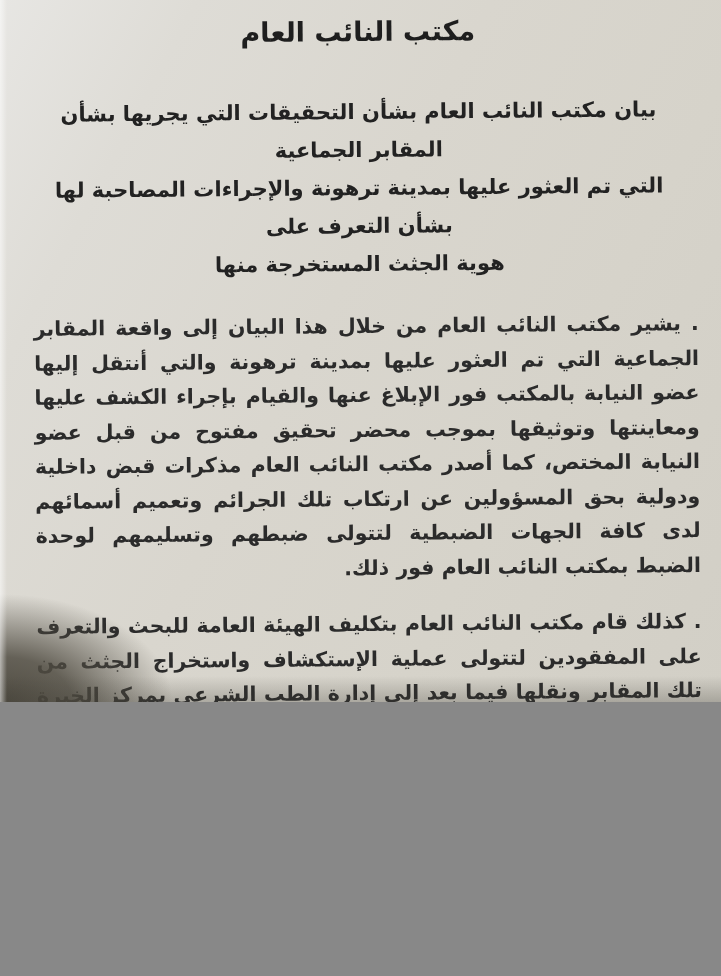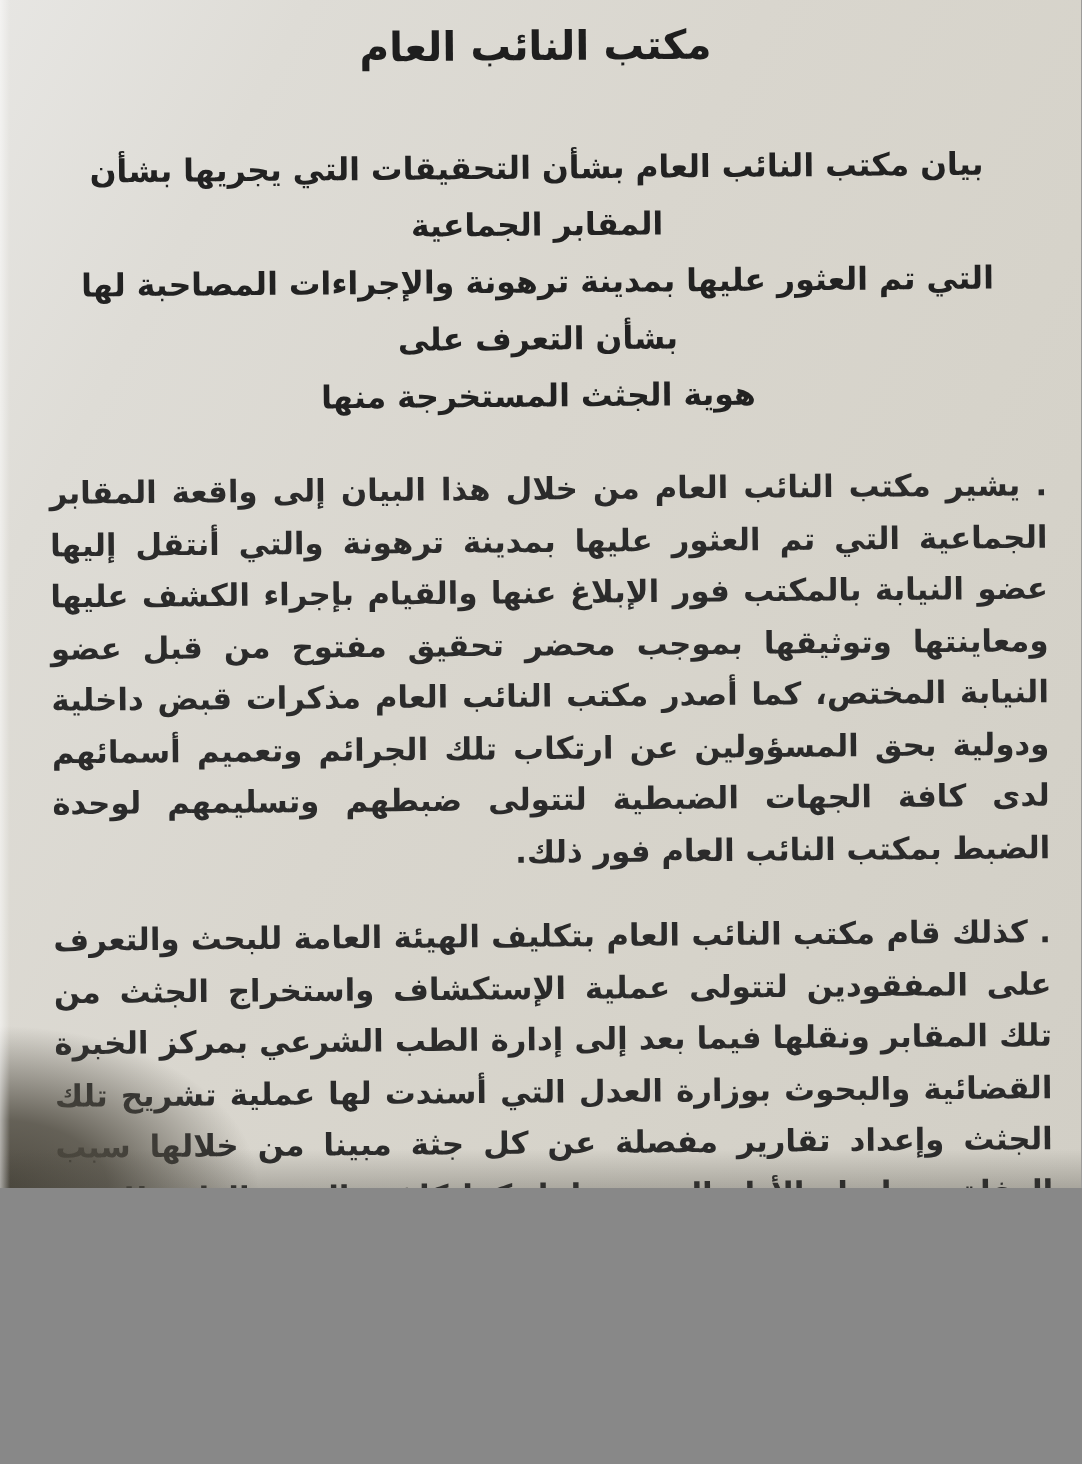--- a/index.html
+++ b/index.html
@@ -1,19 +1,19 @@
 <!DOCTYPE html>
 <html lang="ar" dir="rtl"><head>
 <meta charset="utf-8">
 <style>
   html, body { margin: 0; padding: 0; background: #888; }
   .page {
     position: relative;
     width: 721px;
-    height: 792px;
+    height: 702px;
     margin: 0 auto;
     overflow: hidden;
     background:
       linear-gradient(118deg, #e7e6e3 0%, #dedcd6 18%, #d9d6ce 45%, #d6d3ca 70%, #d2cfc6 100%);
     font-family: "DejaVu Sans", sans-serif;
     color: #2b2b2b;
   }
   
   .shadow-bottom-left {
     position: absolute; left: 0; bottom: 0; width: 260px; height: 170px;

